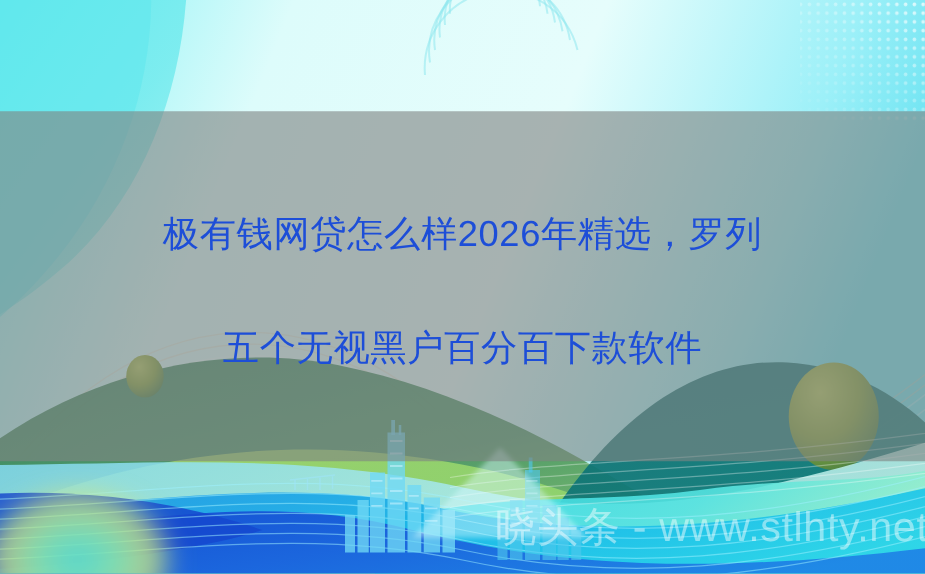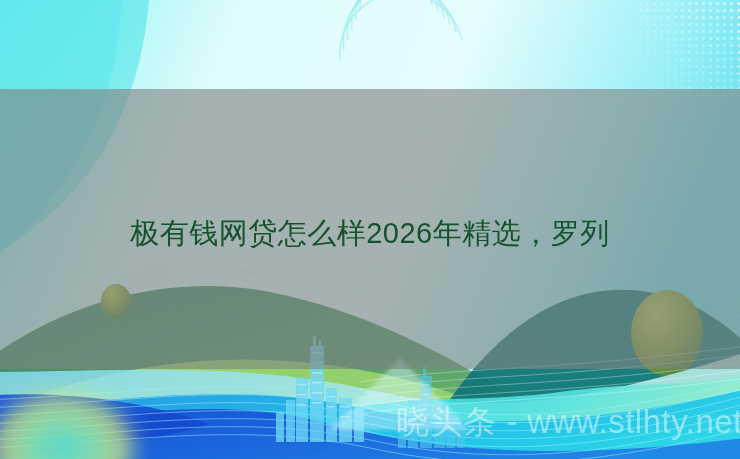--- a/index.html
+++ b/index.html
@@ -24,21 +24,21 @@
     pointer-events:none;
   }
   #band-main{top:89px;height:280px;}
 
   
   #title{
     position:absolute;
     left:0;top:0;width:740px;height:459px;
     display:flex;flex-direction:column;
     align-items:center;justify-content:center;
-    color:#14532d;
+    color:#1d4ed8;
     font-size:29px;
     line-height:47px;
     letter-spacing:0.5px;
     text-align:center;
     font-family:"Liberation Sans","DejaVu Sans",sans-serif;
     pointer-events:none;
     padding-top:8px;
     box-sizing:border-box;
     gap:44px;
   }
@@ -298,17 +298,18 @@
         <path d="M 330,430 L 400,358 L 470,430 Z" fill="#d9fbff" opacity="0.45" filter="url(#fBlurSm)"></path>
 
       </g>
     </svg>
   </div>
 
   <div class="band" id="band-main"></div>
 
   <div id="title">
     <span class="tline">极有钱网贷怎么样2026年精选，罗列</span>
+    <span class="tline">五个无视黑户百分百下款软件</span>
   </div>
 
   <div id="watermark">晓头条 - www.stlhty.net</div>
 
 </div>
 
 </body></html>

